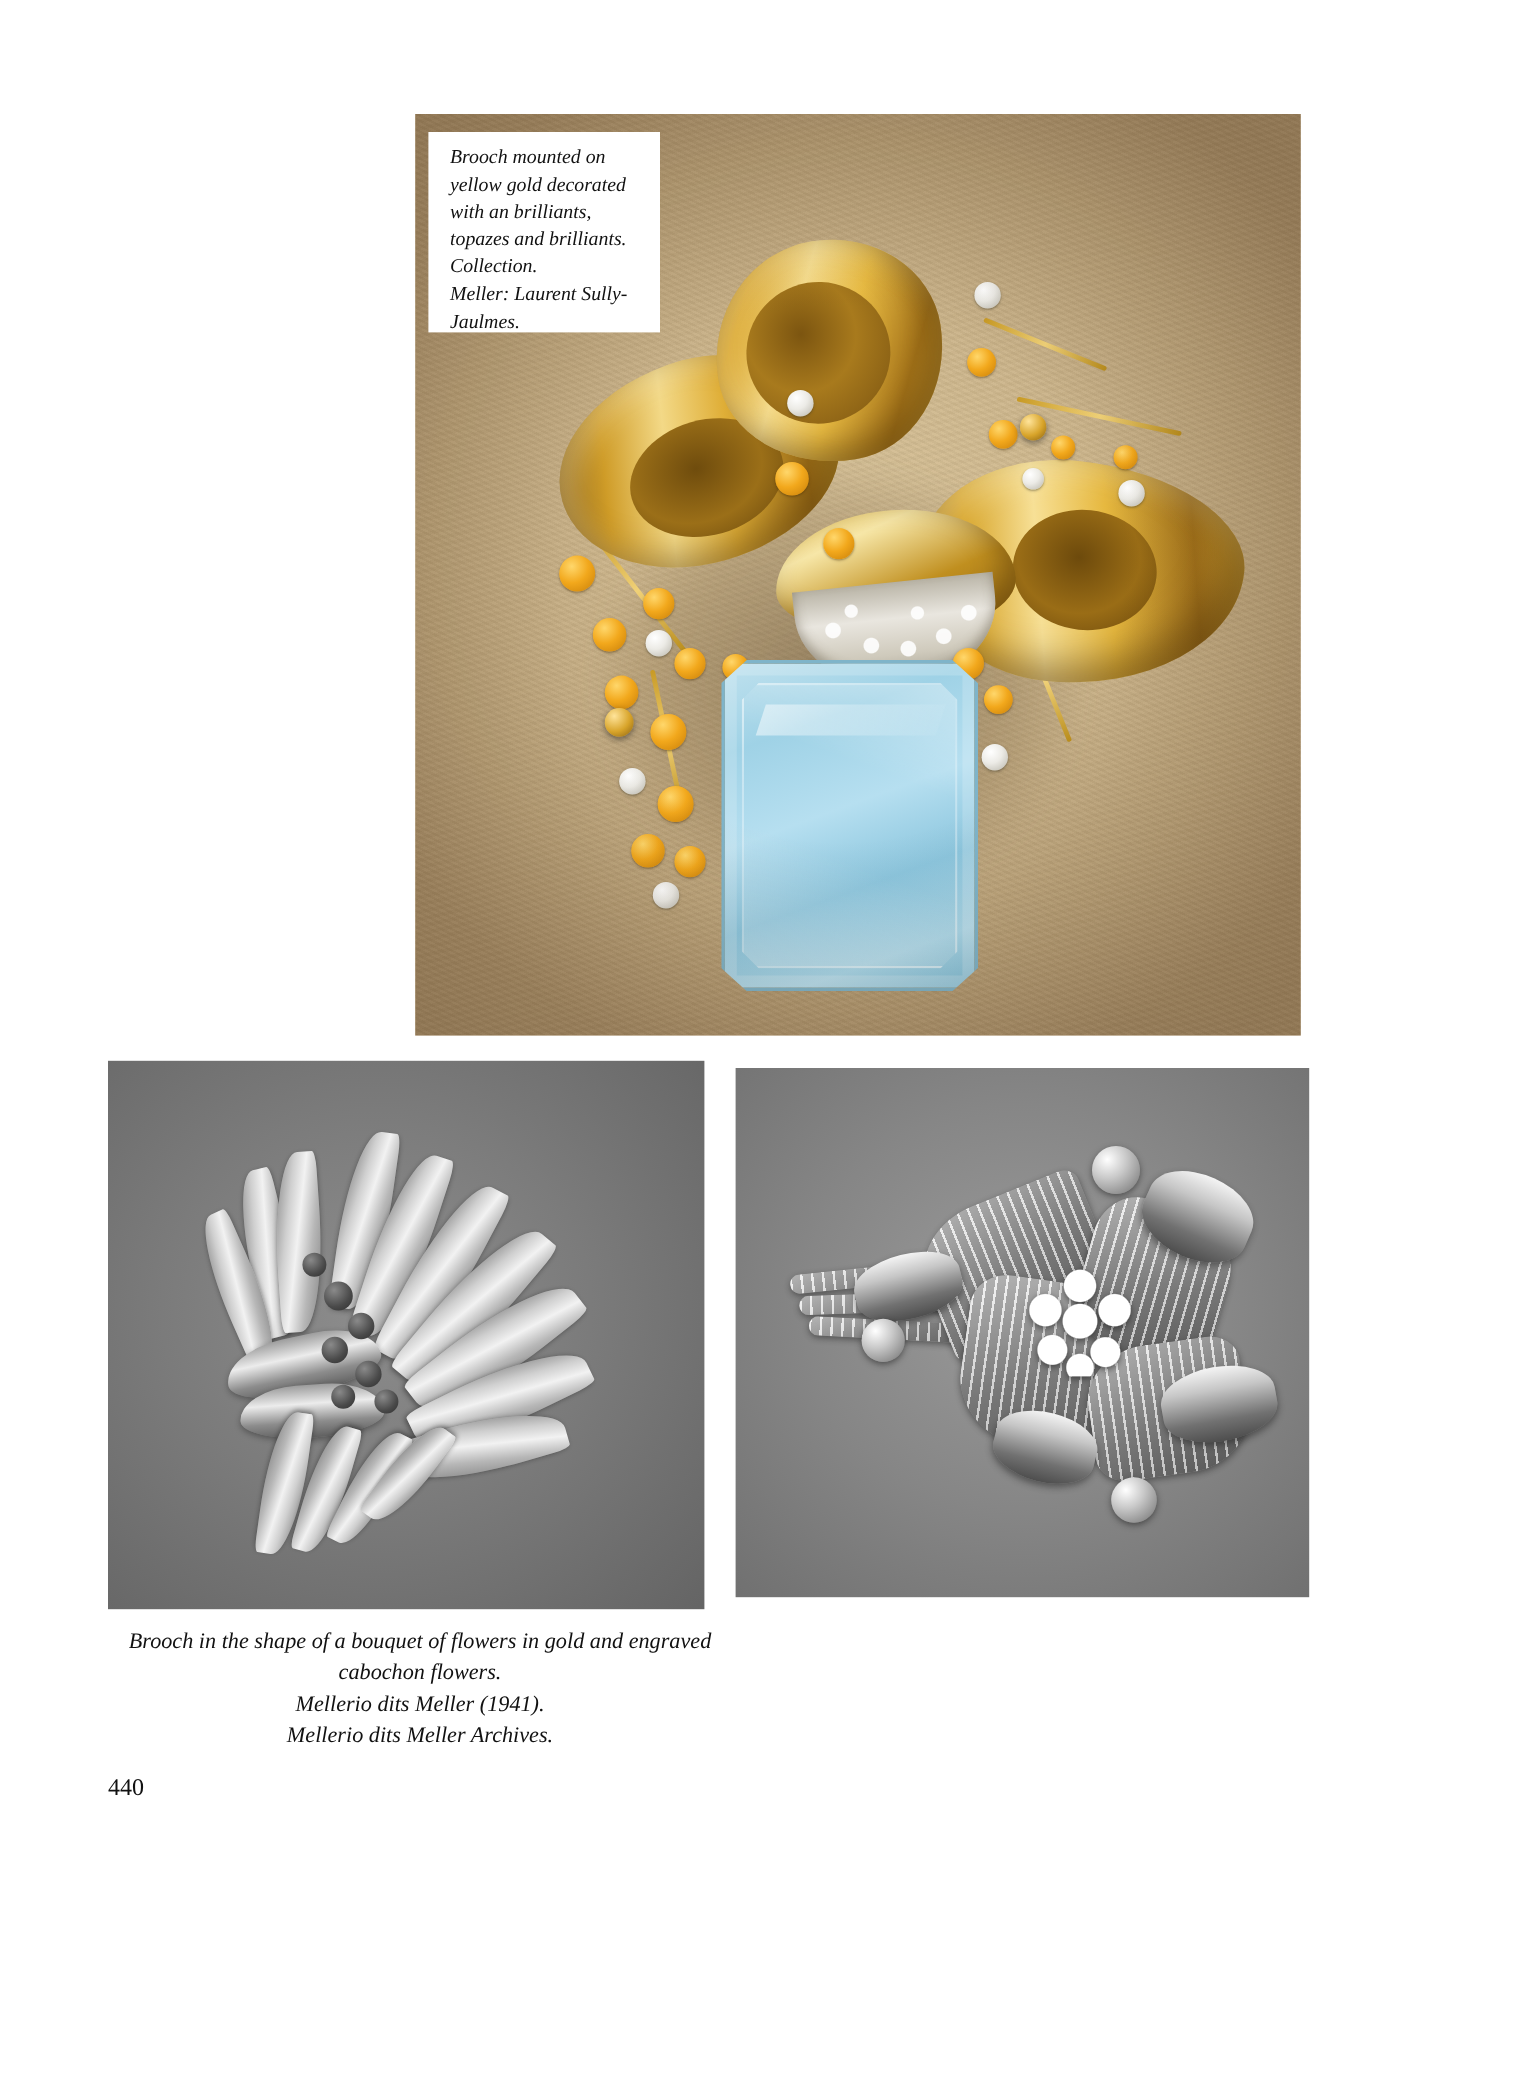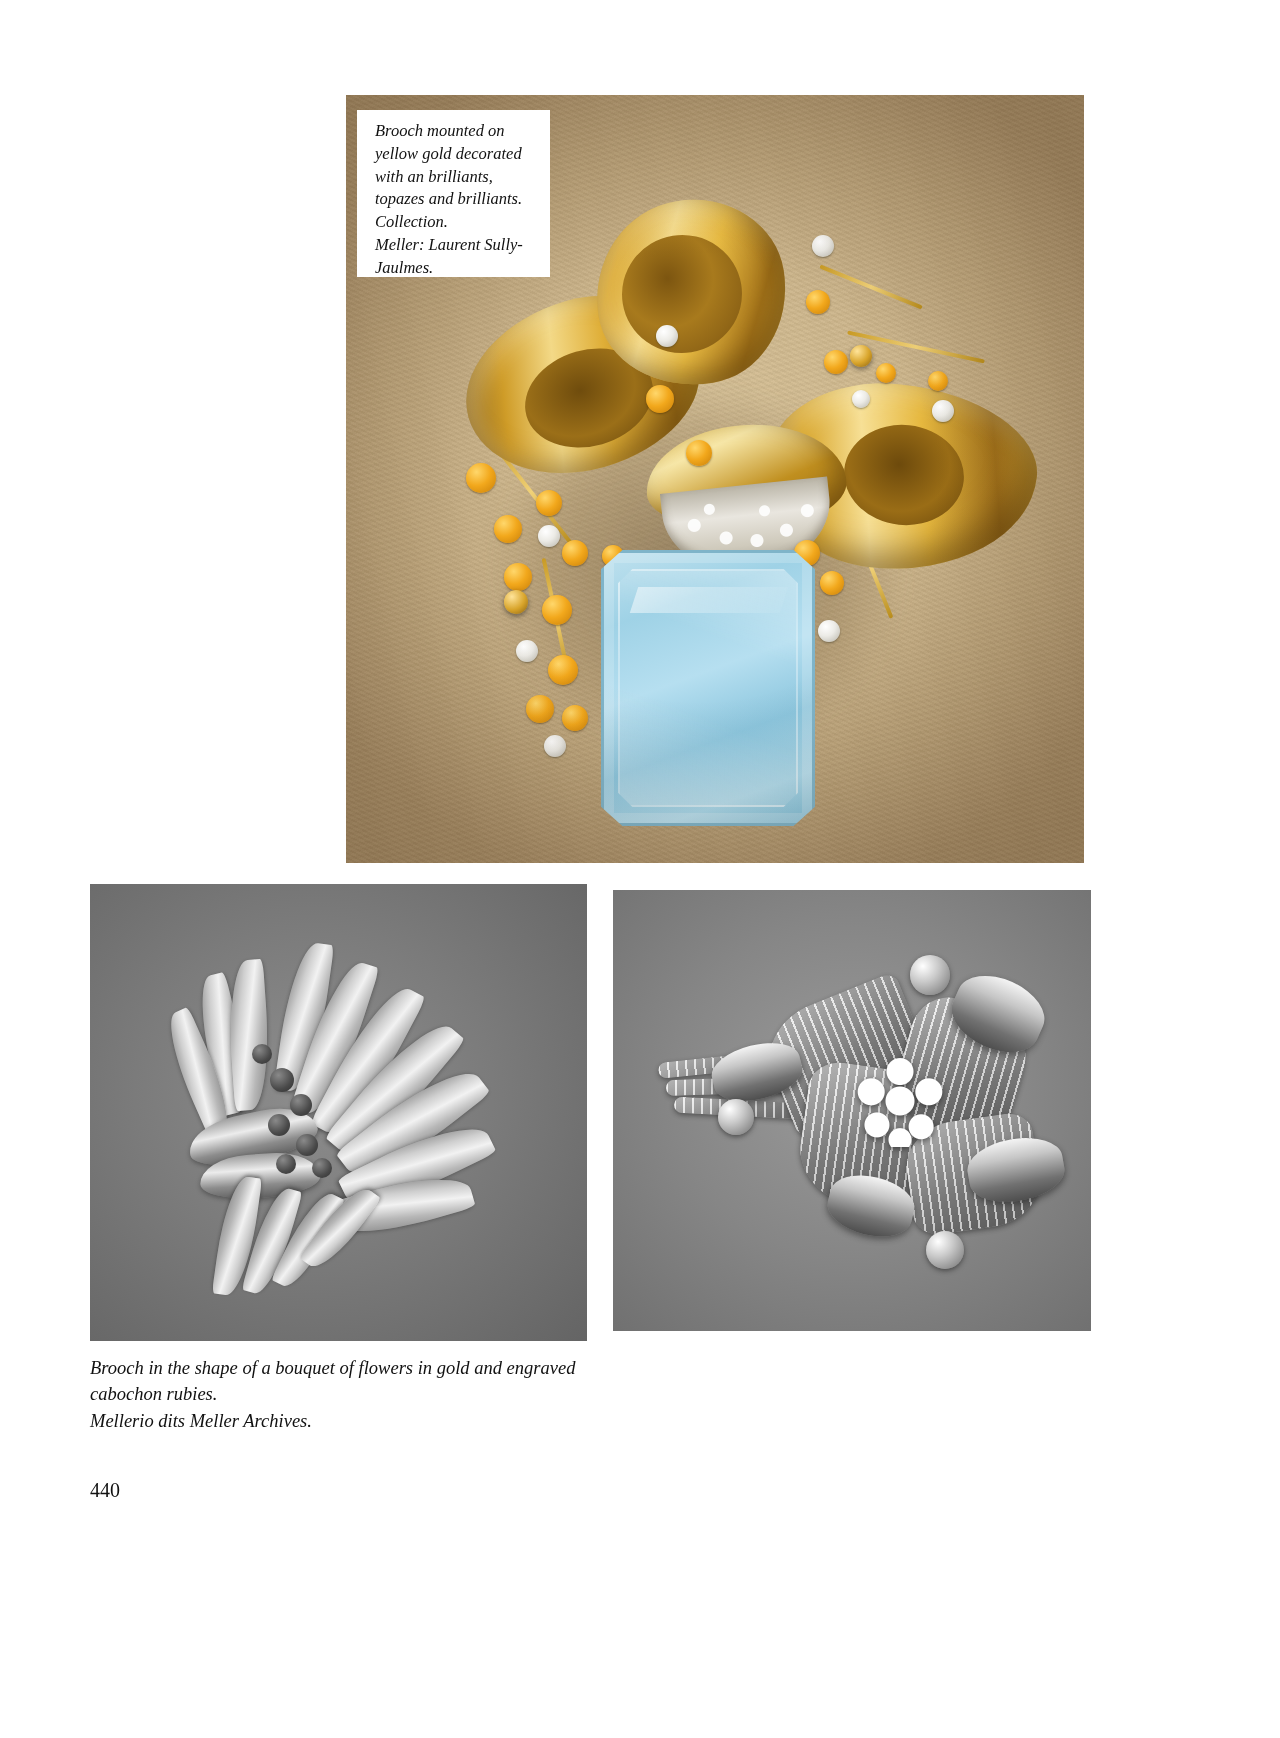--- a/index.html
+++ b/index.html
@@ -269,21 +269,21 @@
 
   
   .cap {
     position: absolute;
     font-style: italic;
     font-size: 18.5px;
     line-height: 1.42;
     color: #111;
   }
   .cap-left { left: 90px; top: 1355px; width: 520px; text-indent: 0; }
-  .cap-left p { margin: 0; }
+  .cap-left p { margin: 0; text-align: center; }
   .cap-left p.first { padding-left: 0; }
   .cap-right { left: 617px; top: 1337px; width: 450px; }
   .cap-right p { margin: 0; }
 
   .folio {
     position: absolute;
     left: 90px; top: 1479px;
     font-style: normal;
     font-size: 20px;
     color: #111;
@@ -412,20 +412,21 @@
     <div class="ball" style="left:258px; top:6px; width:40px; height:40px;"></div>
     <div class="ball" style="left:66px; top:150px; width:36px; height:36px;"></div>
     <div class="ball" style="left:274px; top:282px; width:38px; height:38px;"></div>
 
     <div class="brill-cluster" style="left:200px; top:106px;"></div>
   </div>
 </div>
 
 <div class="cap cap-left">
   <p class="first">Brooch in the shape of a bouquet of flowers in gold and engraved</p>
-  <p>cabochon rubies.</p>
+  <p>cabochon flowers.</p>
+  <p>Mellerio dits Meller (1941).</p>
   <p>Mellerio dits Meller Archives.</p>
 </div>
 
 <div class="cap cap-right">
 </div>
 
 <div class="folio">440</div>
 
 </body></html>

